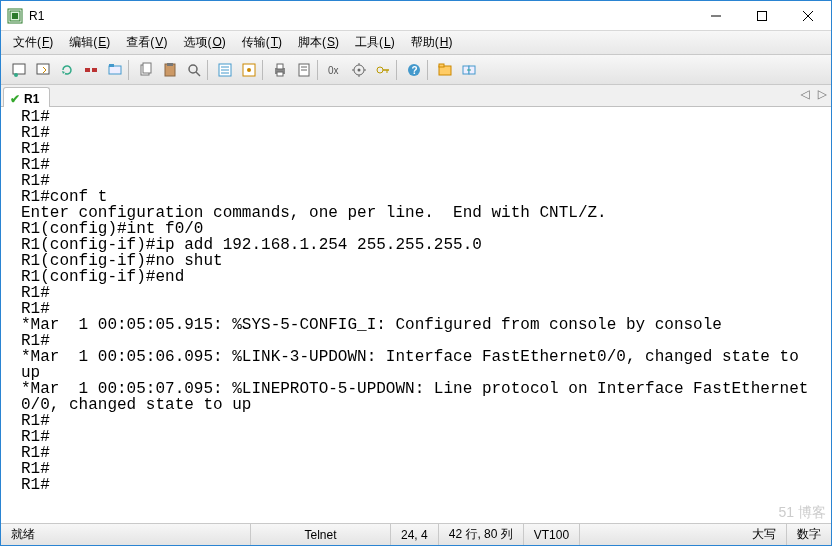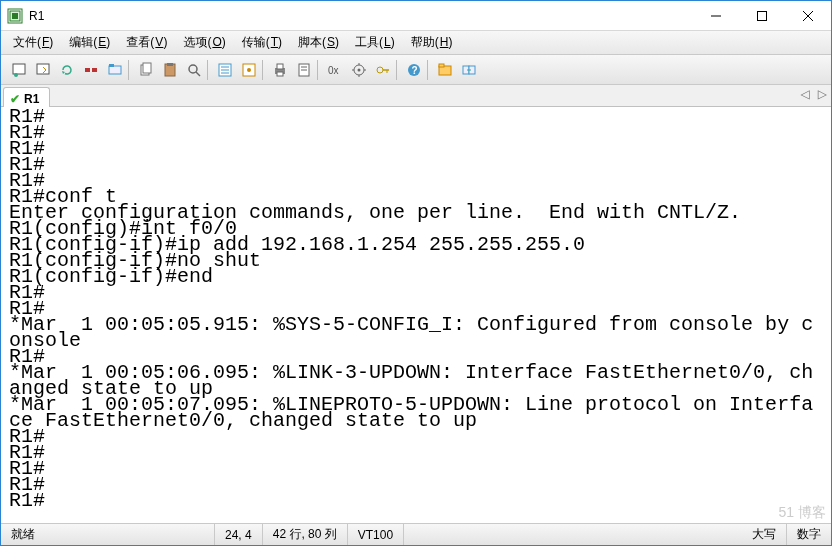--- a/index.html
+++ b/index.html
@@ -13,24 +13,24 @@
 .menubar{height:24px;background:linear-gradient(#f7f7f7,#e8e8e8);border-bottom:1px solid #c9c9c9;display:flex;align-items:center;padding:0 4px}
 .menuitem{padding:18px 8px;color:#000;cursor:default}
 .menuitem .ul{text-decoration:underline;margin-left:1px}
 .toolbar{height:30px;background:linear-gradient(#f7f7f7,#e4e4e4);border-bottom:1px solid #c9c9c9;display:flex;align-items:center;padding:0 4px}
 .tbtn{width:22px;height:22px;margin:0 1px;display:flex;align-items:center;justify-content:flex-end;border:1px solid transparent;border-radius:2px}
 .tsep{width:1px;height:20px;background:#bbb;margin:0 3px}
 .tabbar{height:22px;background:#f0f0f0;border-bottom:1px solid #c0c0c0;display:flex;align-items:flex-end;position:relative}
 .tab{height:20px;padding:2px 10px 0 6px;background:#fff;border:1px solid #c0c0c0;border-bottom:none;border-top-left-radius:3px;border-top-right-radius:3px;margin-left:2px;display:flex;align-items:center;gap:4px;font-weight:bold;color:#000;position:relative;top:1px}
 .tab .chk{color:#35a82d;font-weight:bold}
 .tabarrows{position:absolute;right:4px;top:2px;display:flex;gap:8px;color:#777}
-.terminal{flex:1;background:#fff;border:none;padding:2px 8px;font-family:"Courier New",monospace;font-size:20px;line-height:16px;white-space:pre-wrap;word-break:break-all;overflow:auto;color:#000;position:relative}
+.terminal{flex:1;background:#fff;border:none;padding:2px 20px;font-family:"Courier New",monospace;font-size:16px;line-height:16px;white-space:pre-wrap;word-break:break-all;overflow:auto;color:#000;position:relative}
 .statusbar{height:22px;background:linear-gradient(#f7f7f7,#e4e4e4);border-top:1px solid #c9c9c9;display:flex;align-items:center;font-size:12px;color:#000}
 .statusbar .cell{padding:0 10px;border-right:1px solid #c9c9c9;height:100%;display:flex;align-items:center}
-.statusbar .cell.first{width:214px}
+.statusbar .cell.first{width:250px}
 .statusbar .cell.proto{width:140px;justify-content:center}
 .wm{position:absolute;right:6px;bottom:24px;color:#ccc;font-size:14px;pointer-events:none}
 svg{display:block}
 </style>
 </head>
 <body>
 
 <div class="window">
 
   <div class="titlebar">
@@ -230,20 +230,21 @@
 *Mar  1 00:05:06.095: %LINK-3-UPDOWN: Interface FastEthernet0/0, changed state to up
 *Mar  1 00:05:07.095: %LINEPROTO-5-UPDOWN: Line protocol on Interface FastEthernet0/0, changed state to up
 R1#
 R1#
 R1#
 R1#
 R1#</div>
 
   <div class="statusbar">
     <div class="cell first">就绪</div>
+    <div class="cell proto">Telnet</div>
     <div class="cell">24,  4</div>
     <div class="cell">42 行, 80 列</div>
     <div class="cell">VT100</div>
     <div class="cell" style="flex:1;border-right:none"></div>
     <div class="cell">大写</div>
     <div class="cell" style="border-right:none">数字</div>
   </div>
 
   <div class="wm">51 博客</div>
 </div>

